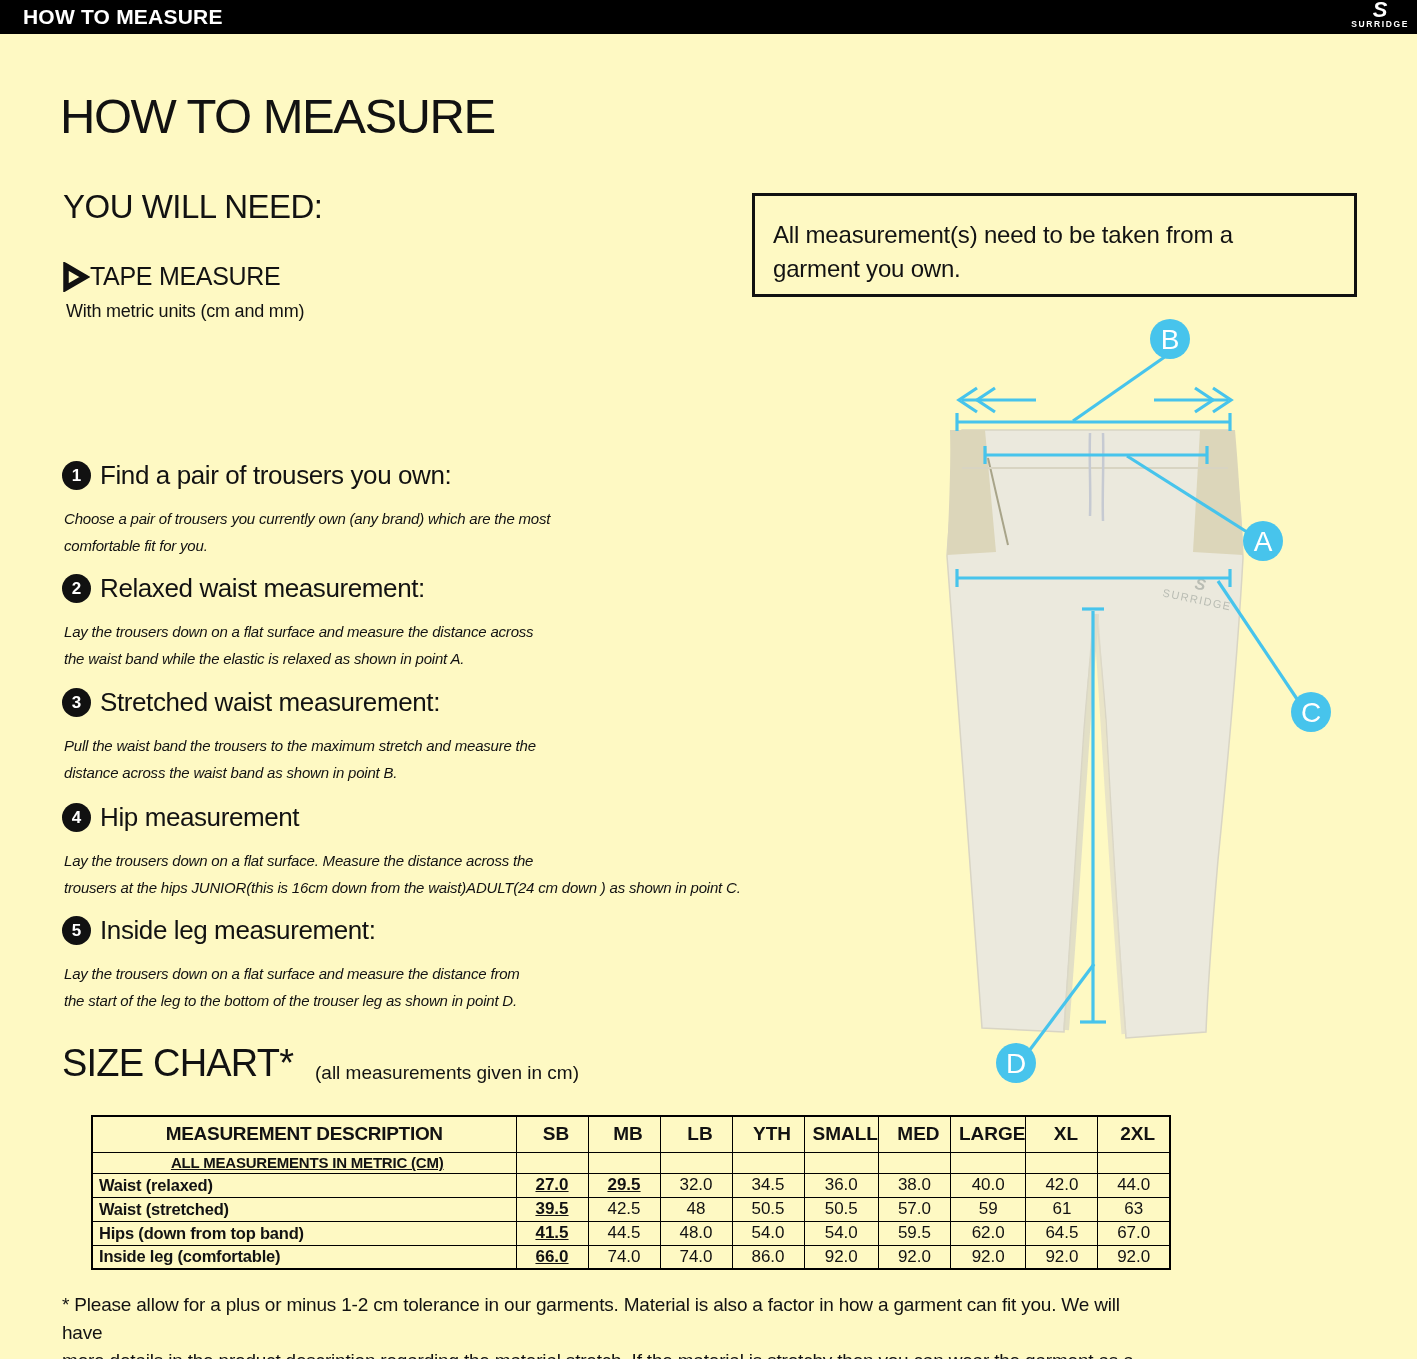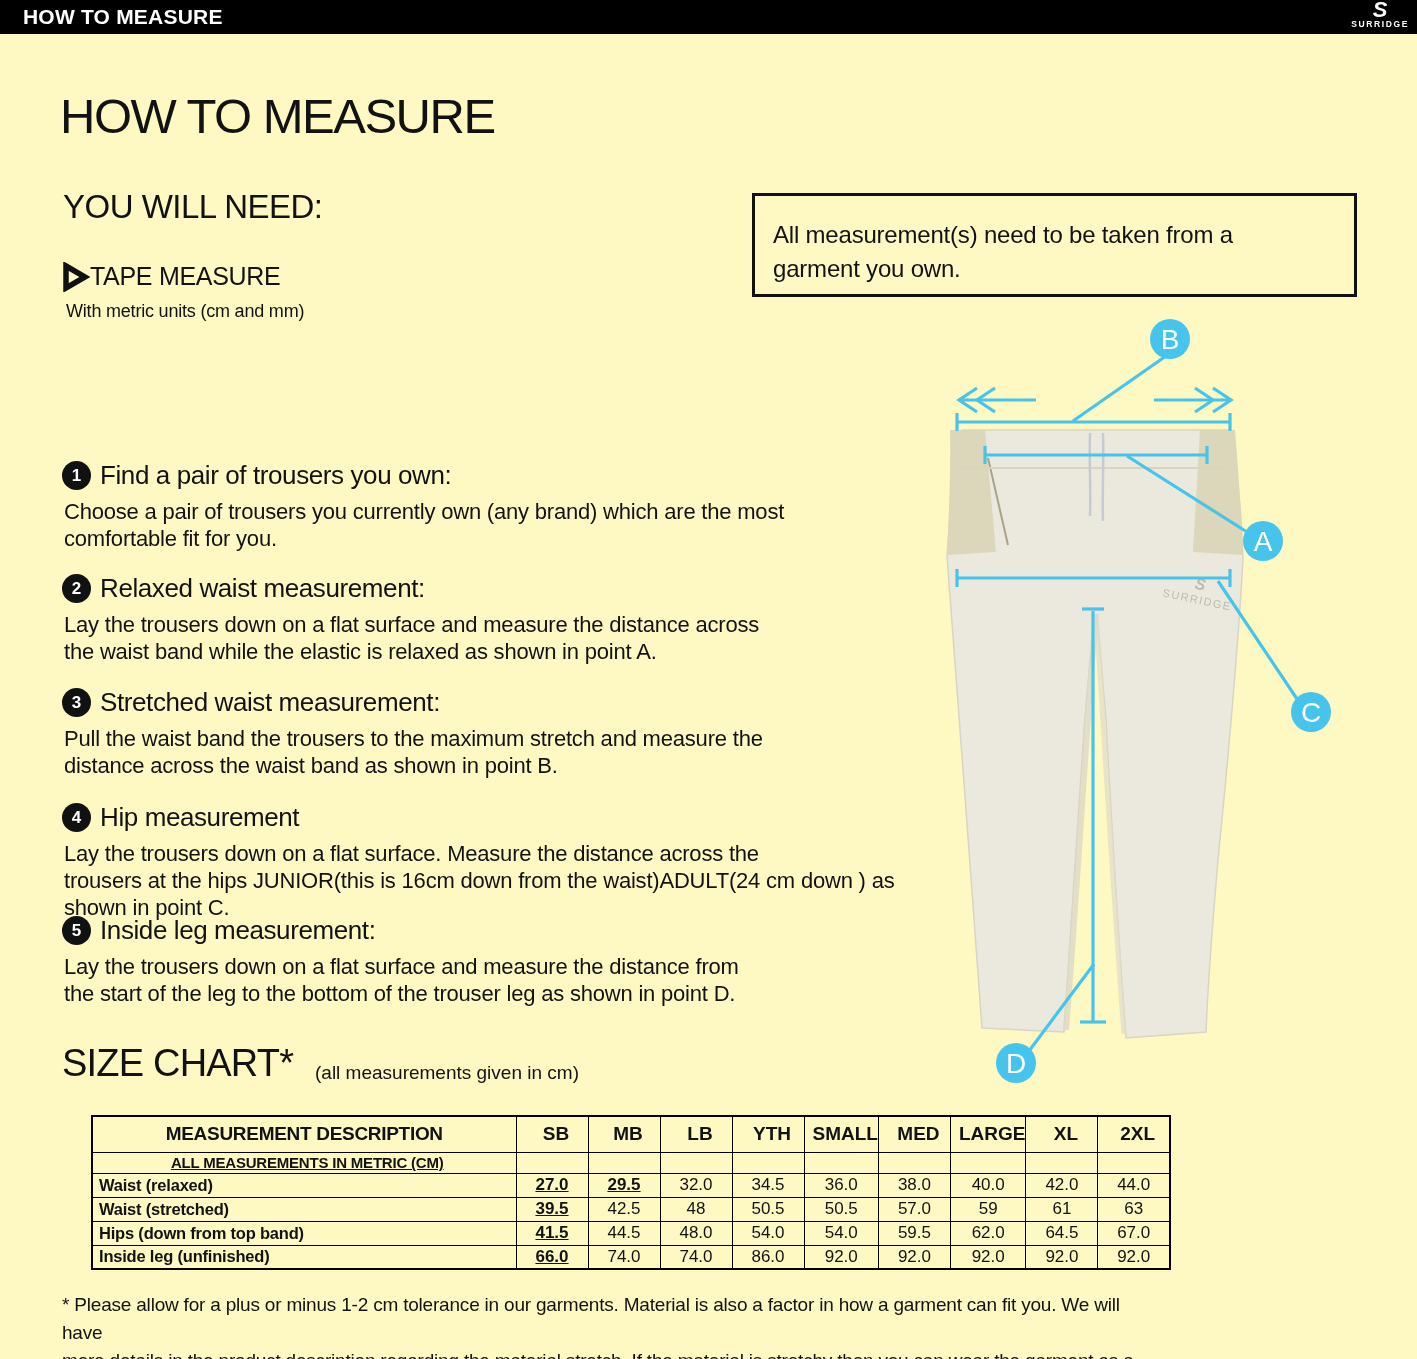--- a/index.html
+++ b/index.html
@@ -18,21 +18,21 @@
   .need{position:absolute;left:60px;width:640px;}
   .need-head{display:flex;align-items:flex-start;gap:0;}
   .need-label{font-size:25px;font-weight:500;letter-spacing:-.3px;}
   .need-desc{font-size:18px;margin-left:6px;margin-top:5px;letter-spacing:-.2px;}
   
   .step{position:absolute;left:62px;width:880px;}
   .step-head{display:flex;align-items:center;gap:9px;}
   .step-num{width:29px;height:29px;border-radius:50%;background:#111;color:#fff;font-size:17px;font-weight:700;
             display:flex;align-items:center;justify-content:center;flex:0 0 29px;}
   .step-title{font-size:26px;font-weight:500;letter-spacing:-.4px;white-space:nowrap;}
-  .step-body{font-size:22px;line-height:27px;margin-top:7px;margin-left:2px;white-space:pre-line;letter-spacing:-.2px;}
+  .step-body{font-size:15px;line-height:27px;margin-top:14px;margin-left:2px;white-space:pre-line;letter-spacing:-.2px;font-style:italic;}
   
   .note-box{position:absolute;left:752px;top:193px;width:605px;height:104px;border:3px solid #111;box-sizing:border-box;
             padding:22px 18px;font-size:24px;line-height:34px;white-space:pre-line;letter-spacing:-.2px;}
   
   .sc-heading{position:absolute;left:62px;top:1042px;font-size:38px;font-weight:500;letter-spacing:-.8px;}
   .sc-sub{position:absolute;left:315px;top:1062px;font-size:19px;}
   table.size{position:absolute;left:62px;top:1115px;border-collapse:collapse;table-layout:fixed;}
   table.size th,table.size td{border:1.6px solid #000;text-align:center;vertical-align:middle;padding:0;box-sizing:border-box;}
   table.size{border:2.5px solid #000;margin-left:29px;}
   th.desc{width:424px;text-align:left;padding-left:7px;font-size:20px;letter-spacing:-.3px;}
@@ -266,21 +266,21 @@
           <td>44.5</td>
           <td>48.0</td>
           <td>54.0</td>
           <td>54.0</td>
           <td>59.5</td>
           <td>62.0</td>
           <td>64.5</td>
           <td>67.0</td>
         </tr>
         <tr>
-          <td class="rowlabel">Inside leg (unfinished)</td>
+          <td class="rowlabel">Inside leg (comfortable)</td>
           <td class="bold">66.0</td>
           <td>74.0</td>
           <td>74.0</td>
           <td>86.0</td>
           <td>92.0</td>
           <td>92.0</td>
           <td>92.0</td>
           <td>92.0</td>
           <td>92.0</td>
         </tr>

